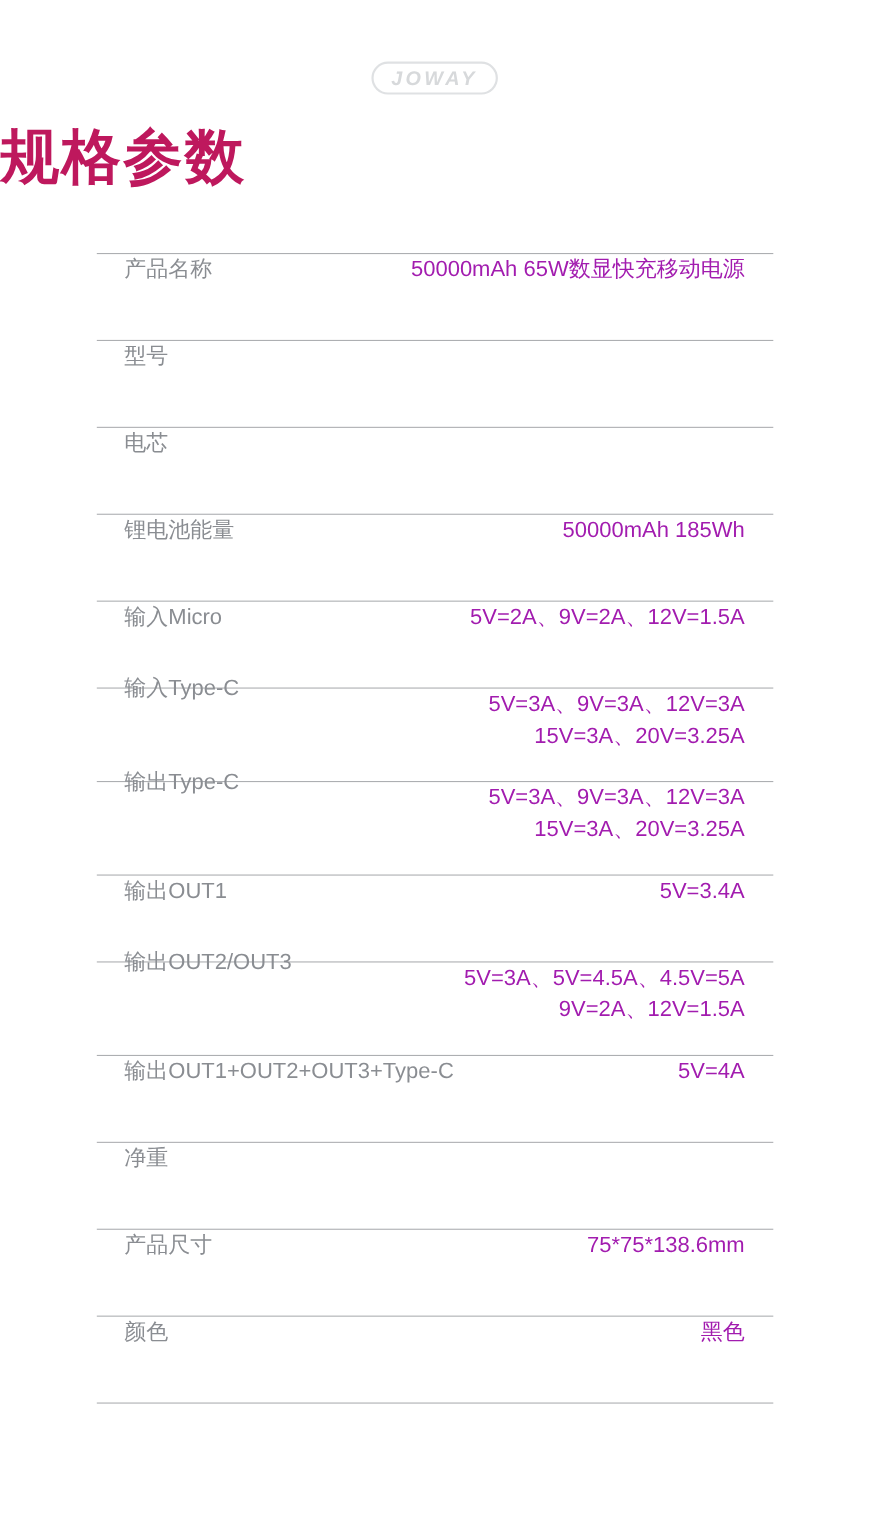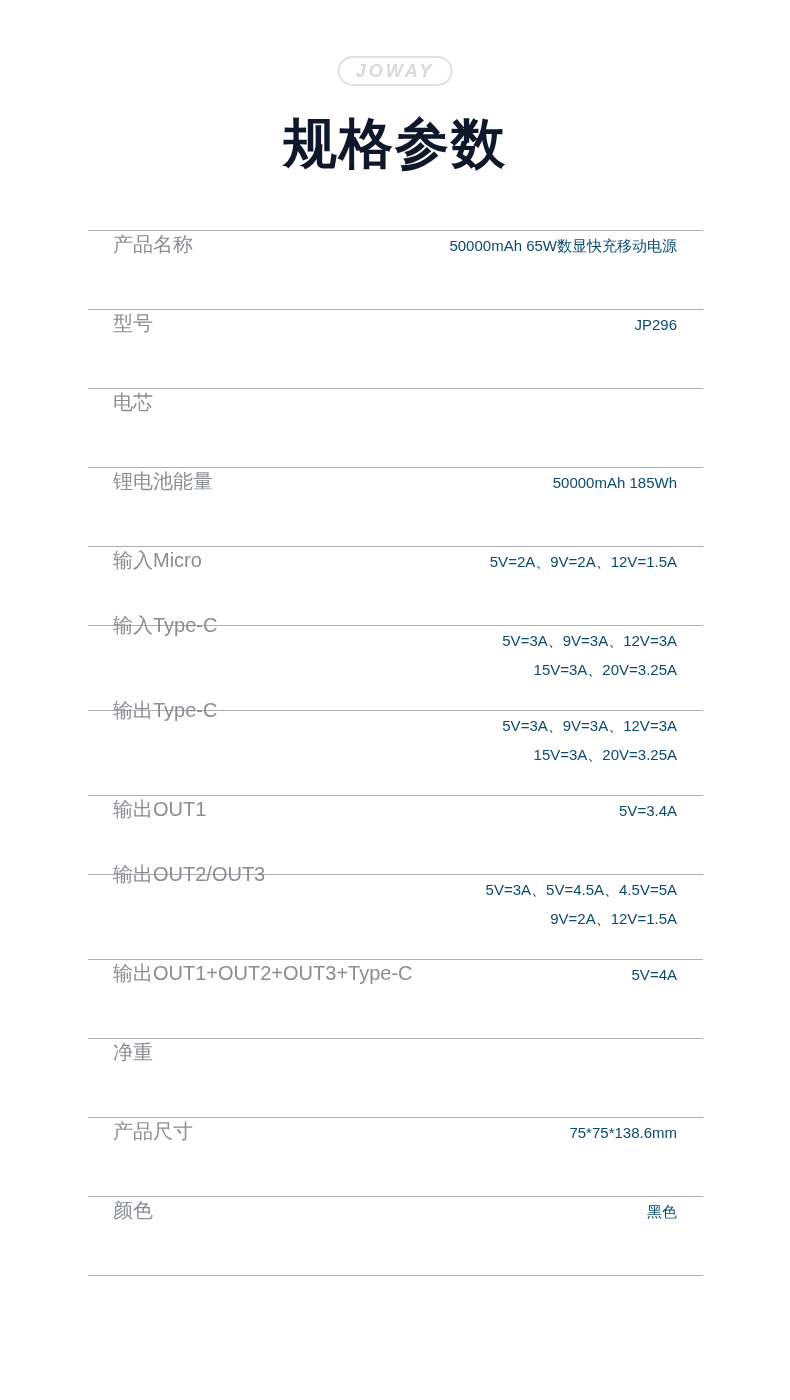--- a/index.html
+++ b/index.html
@@ -35,25 +35,24 @@
     font-style: italic;
     letter-spacing: 3px;
     white-space: nowrap;
   }
 
   .page-title {
     position: absolute;
     top: 106px;
     left: 0;
     width: 100%;
-    text-align: center;
     font-size: 54px;
     line-height: 74px;
     font-weight: bold;
-    color: #0f172a;
+    color: #be185d;
     letter-spacing: 2px;
   }
 
   .spec-table {
     position: absolute;
     top: 230px;
     left: 88px;
     width: 615px;
     border-top: 1px solid #adafb2;
   }
@@ -71,22 +70,22 @@
 
   .spec-label {
     font-size: 20px;
     color: #8a8d92;
     white-space: nowrap;
     flex: 0 0 auto;
     padding-right: 16px;
   }
 
   .spec-value {
-    font-size: 15px;
-    color: #0c4a6e;
+    font-size: 20px;
+    color: #a21caf;
     text-align: right;
     line-height: 29px;
     white-space: pre-line;
     flex: 1 1 auto;
   }
 
   .row-tall .spec-label { transform: translateY(-14px); }
 </style>
 </head>
 <body>
@@ -101,21 +100,20 @@
 
   <div class="spec-table">
 
     <div class="spec-row">
       <div class="spec-label">产品名称</div>
       <div class="spec-value">50000mAh 65W数显快充移动电源</div>
     </div>
 
     <div class="spec-row">
       <div class="spec-label">型号</div>
-      <div class="spec-value">JP296</div>
     </div>
 
     <div class="spec-row">
       <div class="spec-label">电芯</div>
     </div>
 
     <div class="spec-row">
       <div class="spec-label">锂电池能量</div>
       <div class="spec-value">50000mAh 185Wh</div>
     </div>

